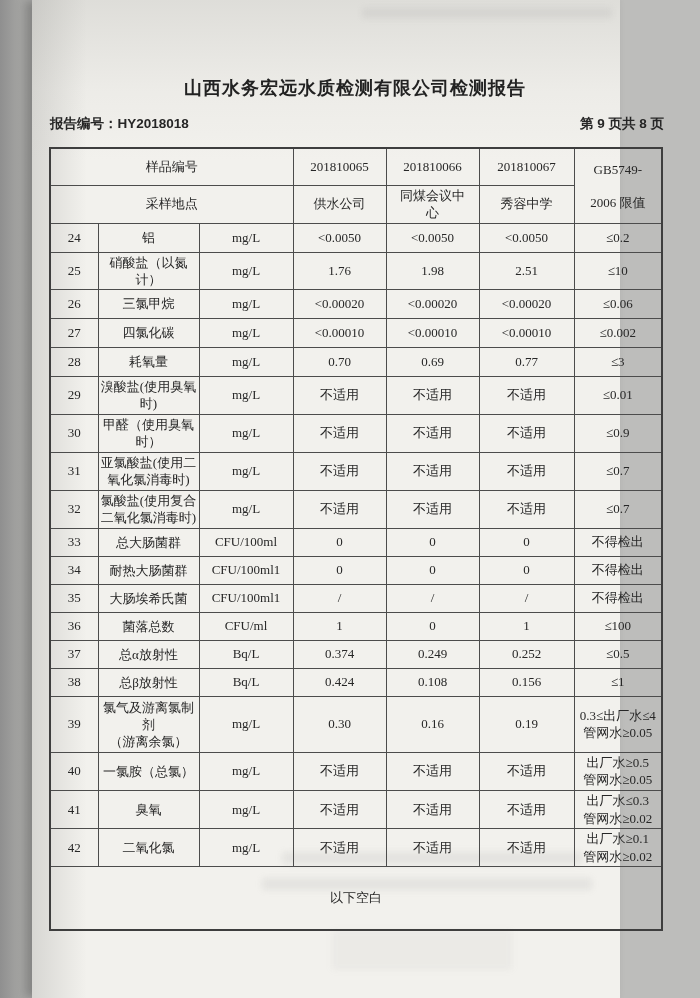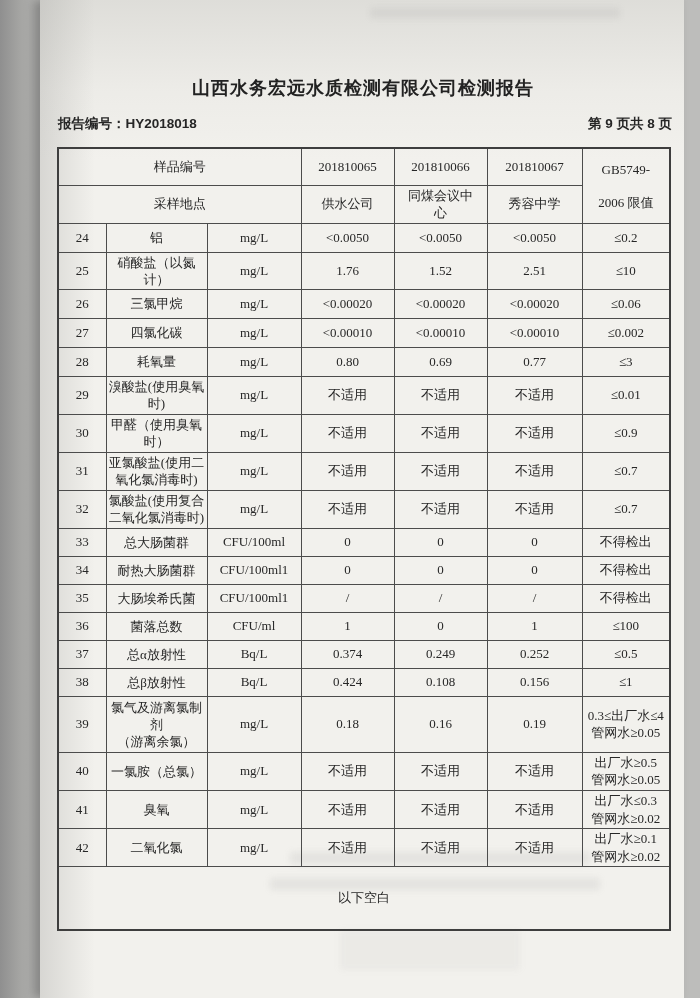--- a/index.html
+++ b/index.html
@@ -3,21 +3,21 @@
 <meta charset="utf-8">
 <style>
   html,body{margin:0;padding:0;}
   body{
     width:700px;height:998px;position:relative;overflow:hidden;
     background:linear-gradient(90deg,#8f8f8f 0px,#a3a3a1 18px,#b0b0ae 34px,#bdbdbb 60px);
     font-family:"Liberation Serif","DejaVu Serif",serif;
     color:#2a2a2a;
   }
   .paper{
-    position:absolute;left:40px;top:0;width:644px;height:998px;
+    position:absolute;left:32px;top:0;width:588px;height:998px;
     background:
       linear-gradient(180deg,rgba(170,170,165,0.28) 0px,rgba(190,190,185,0.10) 90px,rgba(0,0,0,0) 160px),
       linear-gradient(90deg,rgba(120,120,118,0.22) 0px,rgba(0,0,0,0) 55px),
       #f2f1ed;
     box-shadow:-6px 0 9px rgba(50,50,50,0.35);
   }
   .ghost{position:absolute;background:rgba(140,140,140,0.13);filter:blur(3px);border-radius:3px;}
 
   .doc-title{
     position:absolute;left:17px;top:76px;width:612px;text-align:center;
@@ -108,21 +108,21 @@
         <td>&lt;0.0050</td>
         <td>&lt;0.0050</td>
         <td>&lt;0.0050</td>
         <td class="limit-cell">≤0.2</td>
       </tr>
       <tr class="r-a">
         <td class="no-cell">25</td>
         <td class="item-cell">硝酸盐（以氮计）</td>
         <td class="unit-cell">mg/L</td>
         <td>1.76</td>
-        <td>1.52</td>
+        <td>1.98</td>
         <td>2.51</td>
         <td class="limit-cell">≤10</td>
       </tr>
       <tr class="r-a">
         <td class="no-cell">26</td>
         <td class="item-cell">三氯甲烷</td>
         <td class="unit-cell">mg/L</td>
         <td>&lt;0.00020</td>
         <td>&lt;0.00020</td>
         <td>&lt;0.00020</td>
@@ -134,21 +134,21 @@
         <td class="unit-cell">mg/L</td>
         <td>&lt;0.00010</td>
         <td>&lt;0.00010</td>
         <td>&lt;0.00010</td>
         <td class="limit-cell">≤0.002</td>
       </tr>
       <tr class="r-a">
         <td class="no-cell">28</td>
         <td class="item-cell">耗氧量</td>
         <td class="unit-cell">mg/L</td>
-        <td>0.80</td>
+        <td>0.70</td>
         <td>0.69</td>
         <td>0.77</td>
         <td class="limit-cell">≤3</td>
       </tr>
 
       <tr class="r-b">
         <td class="no-cell">29</td>
         <td class="item-cell">溴酸盐(使用臭氧时)</td>
         <td class="unit-cell">mg/L</td>
         <td>不适用</td>
@@ -237,21 +237,21 @@
         <td>0.108</td>
         <td>0.156</td>
         <td class="limit-cell">≤1</td>
       </tr>
 
       <tr class="r-d">
         <td class="no-cell">39</td>
         <td class="item-cell">氯气及游离氯制剂
 （游离余氯）</td>
         <td class="unit-cell">mg/L</td>
-        <td>0.18</td>
+        <td>0.30</td>
         <td>0.16</td>
         <td>0.19</td>
         <td class="limit-2line">0.3≤出厂水≤4
 管网水≥0.05</td>
       </tr>
       <tr class="r-e">
         <td class="no-cell">40</td>
         <td class="item-cell">一氯胺（总氯）</td>
         <td class="unit-cell">mg/L</td>
         <td>不适用</td>

